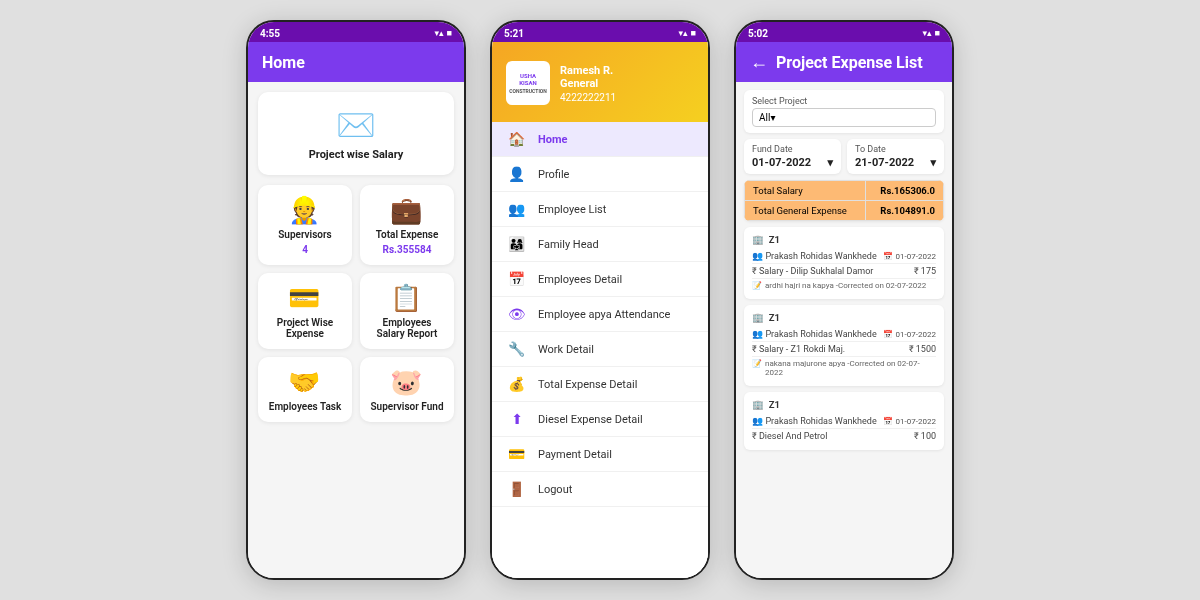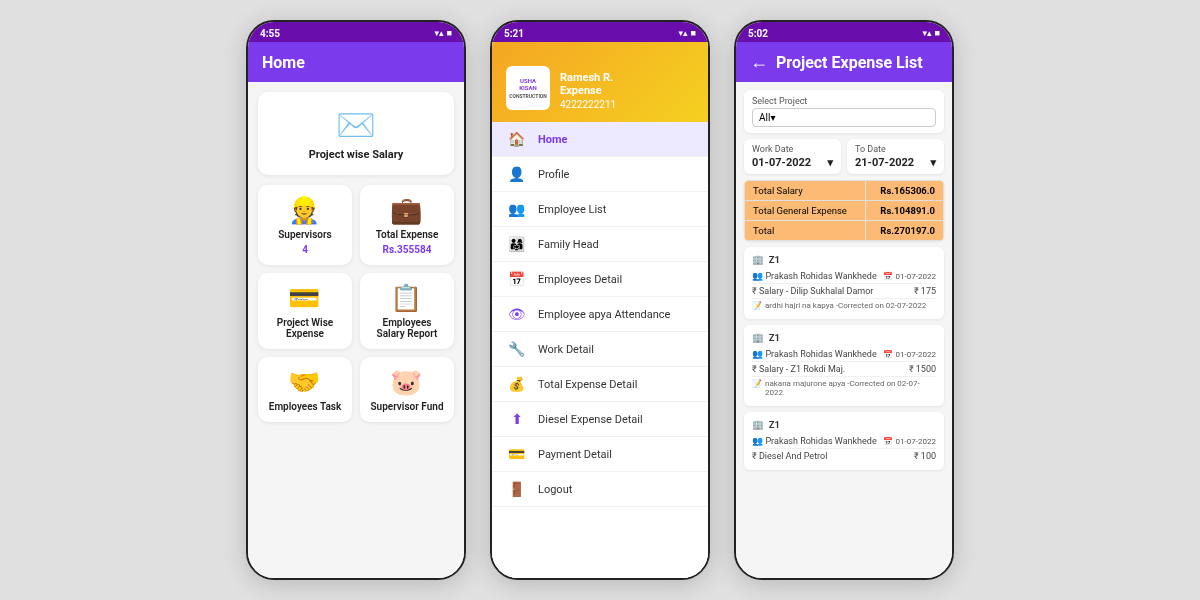--- a/index.html
+++ b/index.html
@@ -102,21 +102,21 @@
       flex: 1;
       overflow: hidden;
       background: #fff;
       display: flex;
       flex-direction: column;
     }
     .profile-card {
       background: linear-gradient(135deg, #f5a623 0%, #f5d020 100%);
       padding: 14px 14px 12px 14px;
       display: flex;
-      align-items: flex-end;
+      align-items: center;
       gap: 10px;
       min-height: 80px;
     }
     .profile-logo {
       width: 44px;
       height: 44px;
       background: #fff;
       border-radius: 6px;
       display: flex;
       align-items: center;
@@ -321,21 +321,21 @@
       </div>
     </div>
     <div class="phone2-content">
 
       <div class="profile-card">
         <div class="profile-logo">
           <span style="font-size:6px;font-weight:bold;color:#7c3aed;text-align:center;line-height:1.2;">USHA<br>KISAN<br><span style="font-size:5px;color:#555;">CONSTRUCTION</span></span>
         </div>
         <div class="profile-info">
           <div class="profile-name">Ramesh R.</div>
-          <div class="profile-name">Expense</div>
+          <div class="profile-name">General</div>
           <div class="profile-phone">4222222211</div>
         </div>
       </div>
 
       <div class="drawer-menu">
         <div class="drawer-item active">
           <span class="drawer-item-icon">🏠</span>
           <span>Home</span>
         </div>
         <div class="drawer-item">
@@ -399,21 +399,21 @@
       <div class="filter-row">
         <div class="filter-label">Select Project</div>
         <div class="filter-select">
           <span>All</span>
           <span>▾</span>
         </div>
       </div>
 
       <div class="filter-row-2col">
         <div class="date-field">
-          <div class="filter-label">Work Date</div>
+          <div class="filter-label">Fund Date</div>
           <div class="date-value">
             <span>01-07-2022</span>
             <span>▾</span>
           </div>
         </div>
         <div class="date-field">
           <div class="filter-label">To Date</div>
           <div class="date-value">
             <span>21-07-2022</span>
             <span>▾</span>
@@ -424,24 +424,20 @@
       <table class="summary-table">
         <tbody>
             <tr>
           <td>Total Salary</td>
           <td>Rs.165306.0</td>
         </tr>
         <tr>
           <td>Total General Expense</td>
           <td>Rs.104891.0</td>
         </tr>
-        <tr>
-          <td>Total</td>
-          <td>Rs.270197.0</td>
-        </tr>
       </tbody>
         </table>
 
       <div class="expense-card">
         <div class="expense-card-header">
           <span>🏢</span>
           <span>Z1</span>
         </div>
         <div class="expense-row">
           <span>👥 Prakash Rohidas Wankhede</span>

